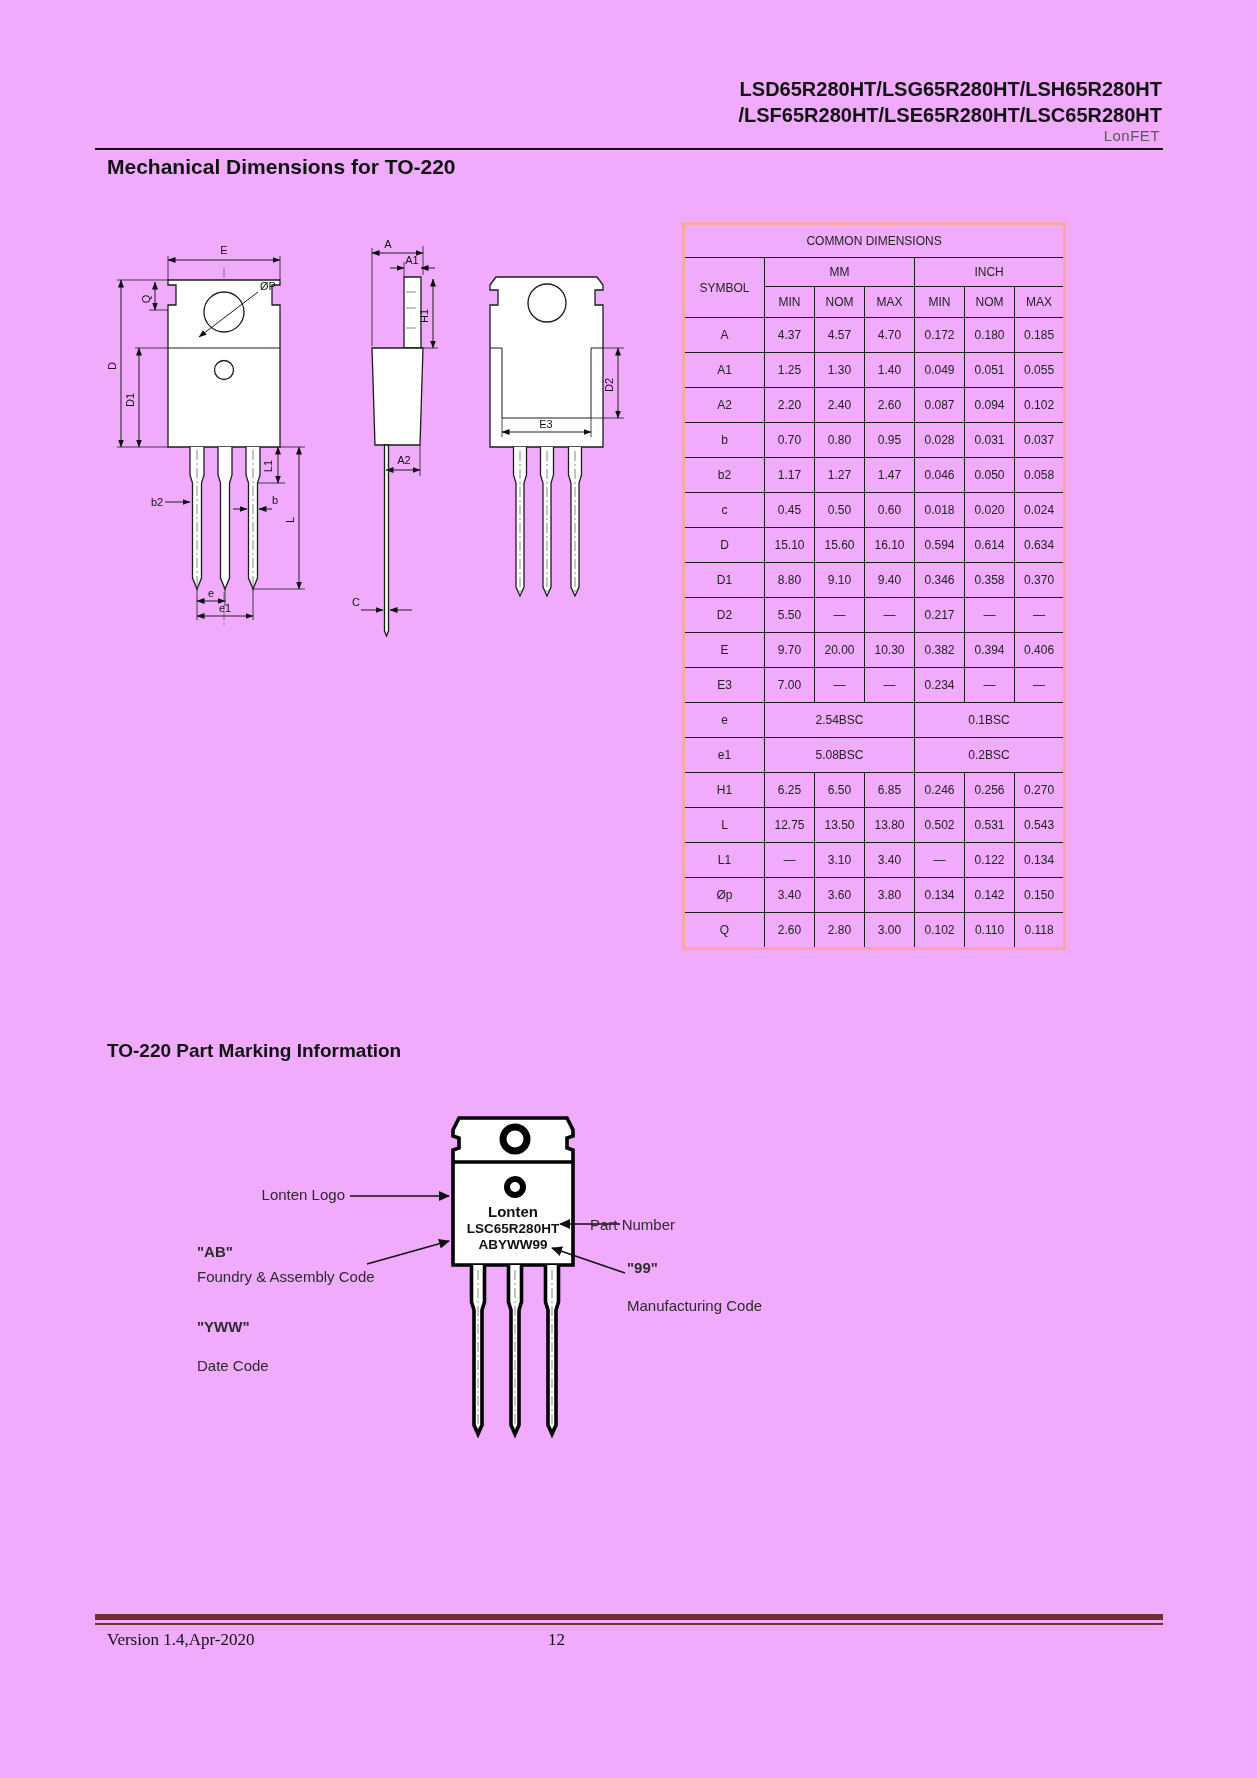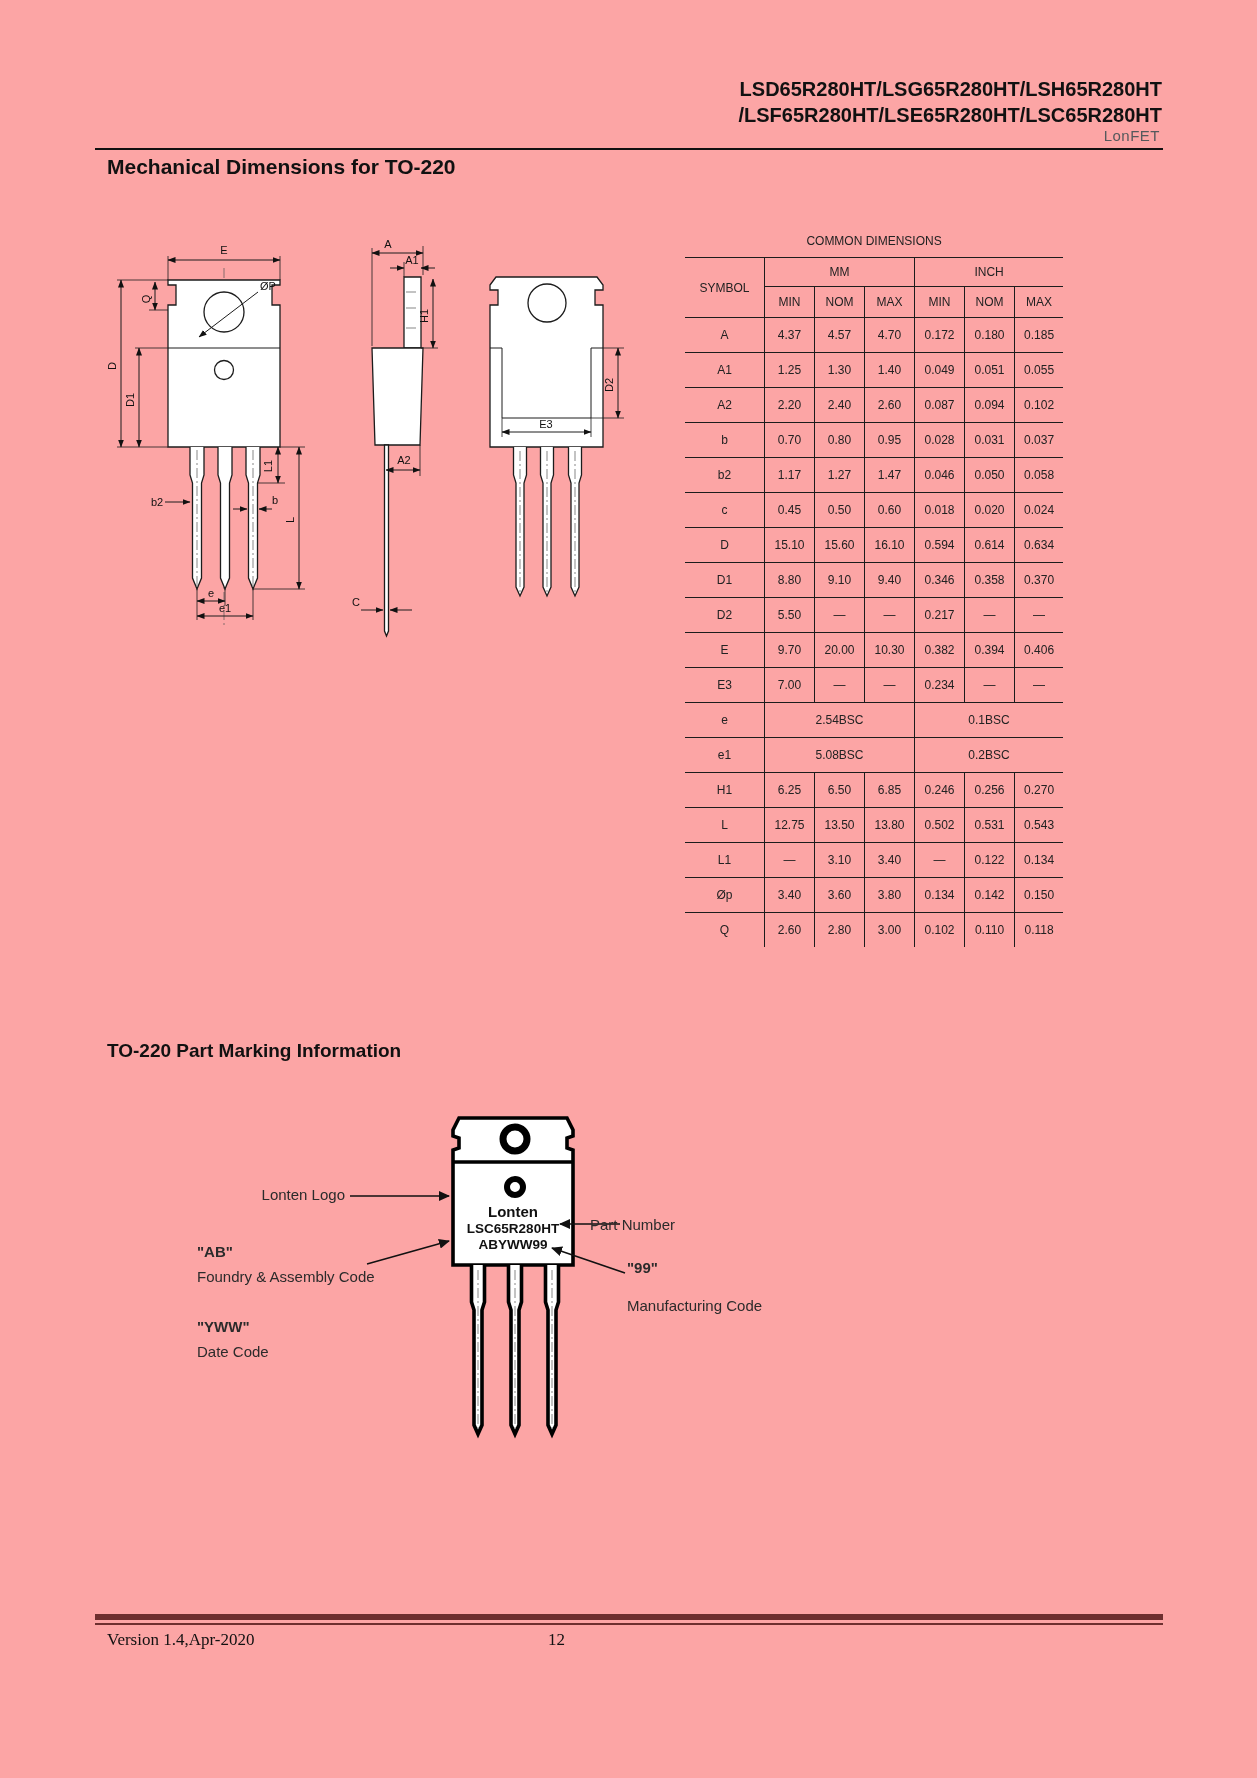--- a/index.html
+++ b/index.html
@@ -1,16 +1,16 @@
 <!DOCTYPE html>
 <html><head>
 <meta charset="utf-8">
 <style>
   html,body{margin:0;padding:0;background:#e8e8e8;}
-  .page{position:relative;width:1257px;height:1778px;background:#fca5a5;margin:0 auto;
+  .page{position:relative;width:1257px;height:1778px;background:#f0abfc;margin:0 auto;
         font-family:"Liberation Sans",sans-serif;color:#1a1a1a;overflow:hidden;}
   .abs{position:absolute;}
 
   
   .hdr-title{right:95px;top:76px;text-align:right;font-weight:bold;font-size:20px;line-height:26px;color:#111;}
   .hdr-brand{right:97px;top:127px;font-size:15px;color:#55595c;letter-spacing:.5px;}
   .hdr-rule{left:95px;top:148px;width:1068px;height:2px;background:#111;}
 
   .sec-title1{left:107px;top:155px;font-size:21px;font-weight:bold;color:#111;}
   .sec-title2{left:107px;top:1040px;font-size:19px;font-weight:bold;color:#111;}
@@ -405,21 +405,21 @@
     <line class="mk-arrow" x1="525" y1="193" x2="452" y2="168" marker-end="url(#mk)"></line>
   </svg>
 
   <div class="abs callout" style="left:205px;top:1186px;width:140px;text-align:right;">Lonten Logo</div>
   <div class="abs callout" style="left:197px;top:1243px;">
     <div class="code">"AB"</div>
     <div style="margin-top:7px;">Foundry &amp; Assembly Code</div>
   </div>
   <div class="abs callout" style="left:197px;top:1318px;">
     <div class="code">"YWW"</div>
-    <div style="margin-top:7px;">Date Code</div>
+    <div style="margin-top:21px;">Date Code</div>
   </div>
   <div class="abs callout" style="left:590px;top:1216px;">Part Number</div>
   <div class="abs callout" style="left:627px;top:1259px;">
     <div class="code">"99"</div>
     <div style="margin-top:20px;">Manufacturing Code</div>
   </div>
 
   <div class="abs rule-thick" style="background: rgb(110, 47, 47);"></div>
   <div class="abs rule-thin" style="background: rgb(110, 47, 47);"></div>
   <div class="abs ft-text" style="left:107px;top:1630px;">Version 1.4,Apr-2020</div>

